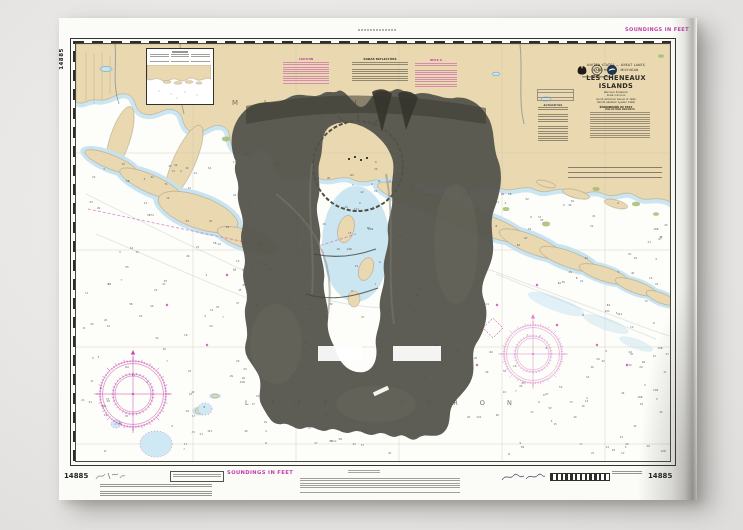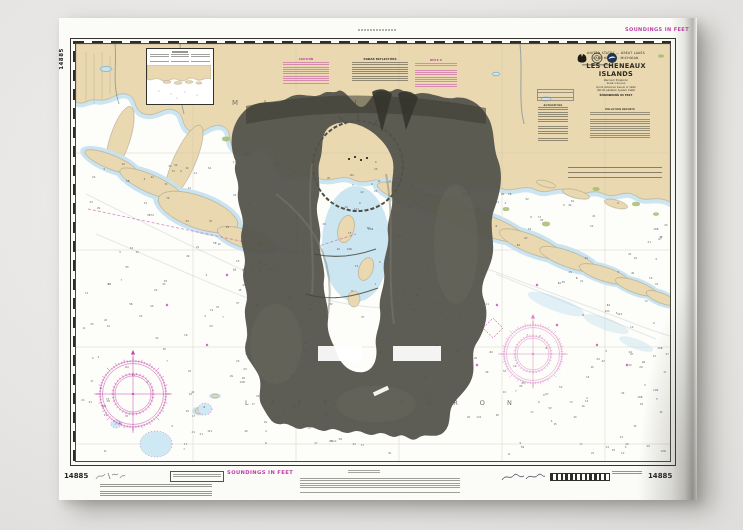--- a/index.html
+++ b/index.html
@@ -52,21 +52,21 @@
   .sig{position:absolute;left:441px;top:453px;width:46px;height:13px;}
   .scrib{position:absolute;left:35px;top:452px;width:32px;height:12px;}
   
   .inset{position:absolute;left:70px;top:4px;width:66px;height:55px;background:#fff;
     border:.7px solid #33312c;}
   .inset .hdr{margin:2px auto 1px auto;width:16px;height:1.6px;background:#55524a;opacity:.6;}
   .inset .cols{display:flex;gap:2px;padding:0 3px;}
   .inset .cols div{flex:1;height:9px;color:#55524a;opacity:.55;}
   .inset svg{position:static;display:block;margin-top:2px;}
   
-  .titleblock{position:absolute;left:498px;top:7px;width:84px;text-align:center;color:#2c2a25;}
+  .titleblock{position:absolute;left:498px;top:19px;width:84px;text-align:center;color:#2c2a25;}
   .titleblock .line1{font-size:3.1px;letter-spacing:.3px;}
   .titleblock .line2{font-size:3.1px;letter-spacing:.3px;margin-top:1px;}
   .titleblock .title{font-size:6.6px;font-weight:bold;letter-spacing:.3px;margin-top:2px;}
   .titleblock .tiny{font-size:2.5px;margin-top:.6px;color:#3a3832;}
   .titleblock .sfeet{font-size:2.9px;font-weight:bold;margin-top:1px;}
   .logos{width:46px;height:15px;margin:0 auto;}
   
   .note{position:absolute;font-size:2.9px;font-weight:bold;text-align:center;}
   .note .bars{margin-top:1px;width:100%;}
   .nb1{left:207px;top:13px;width:46px;color:#c23fa9;}

